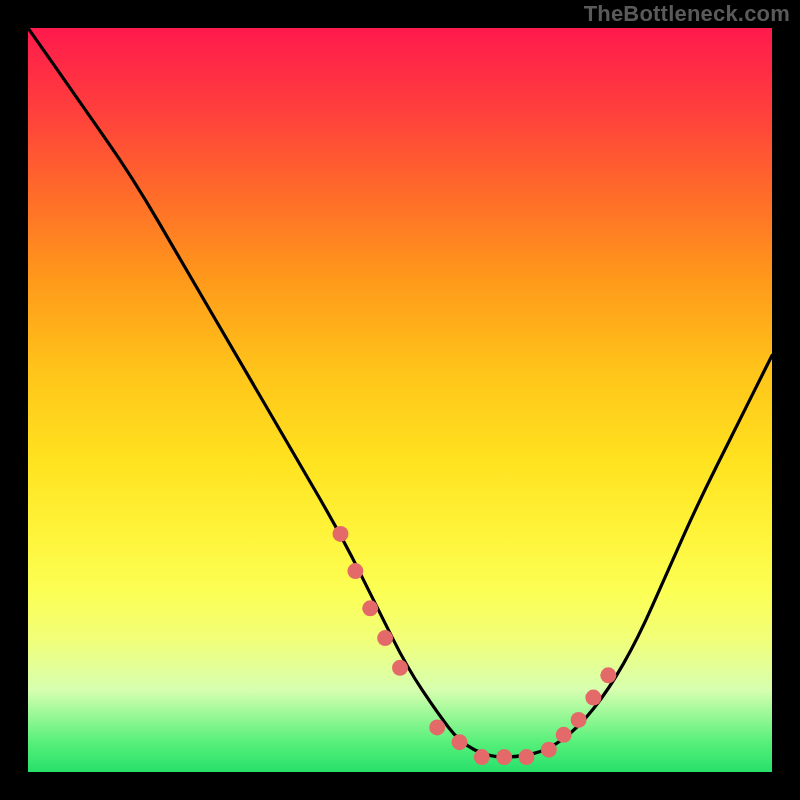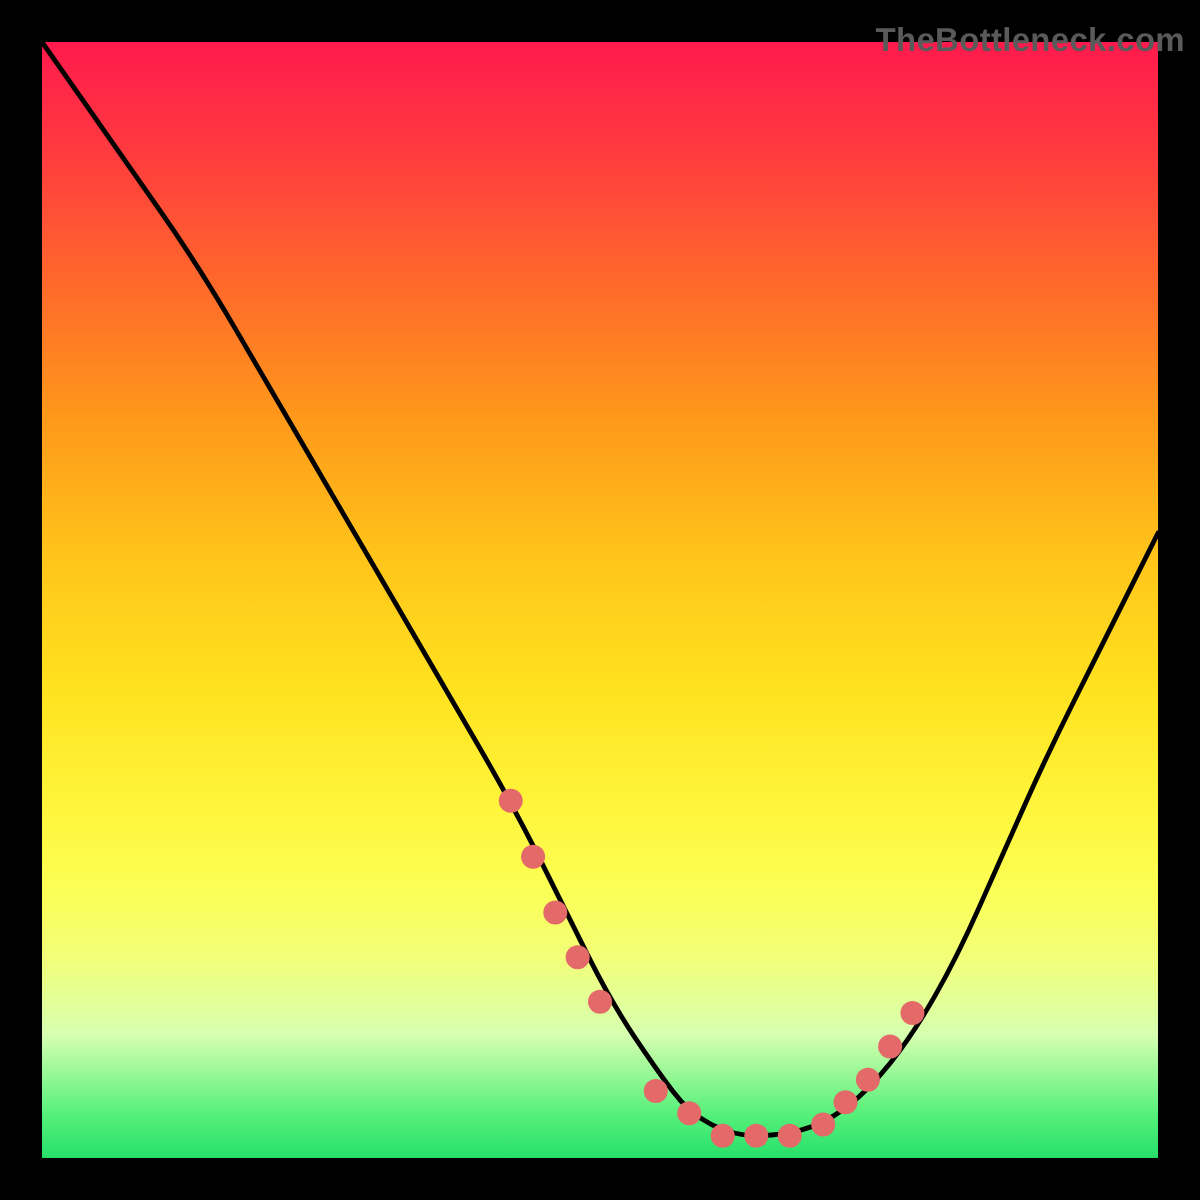--- a/index.html
+++ b/index.html
@@ -12,21 +12,21 @@
     font-family: Arial, Helvetica, sans-serif;
   }
   .outer {
     position: relative;
     width: 800px;
     height: 800px;
     background: #000;
   }
   .watermark {
     position: absolute;
-    top: 14px;
+    top: 1px;
     right: 10px;
     color: #5a5a5a;
     font-size: 22px;
     font-weight: 600;
     letter-spacing: 0.2px;
     z-index: 30;
   }
   .plot-area {
     position: absolute;
     left: 28px;

